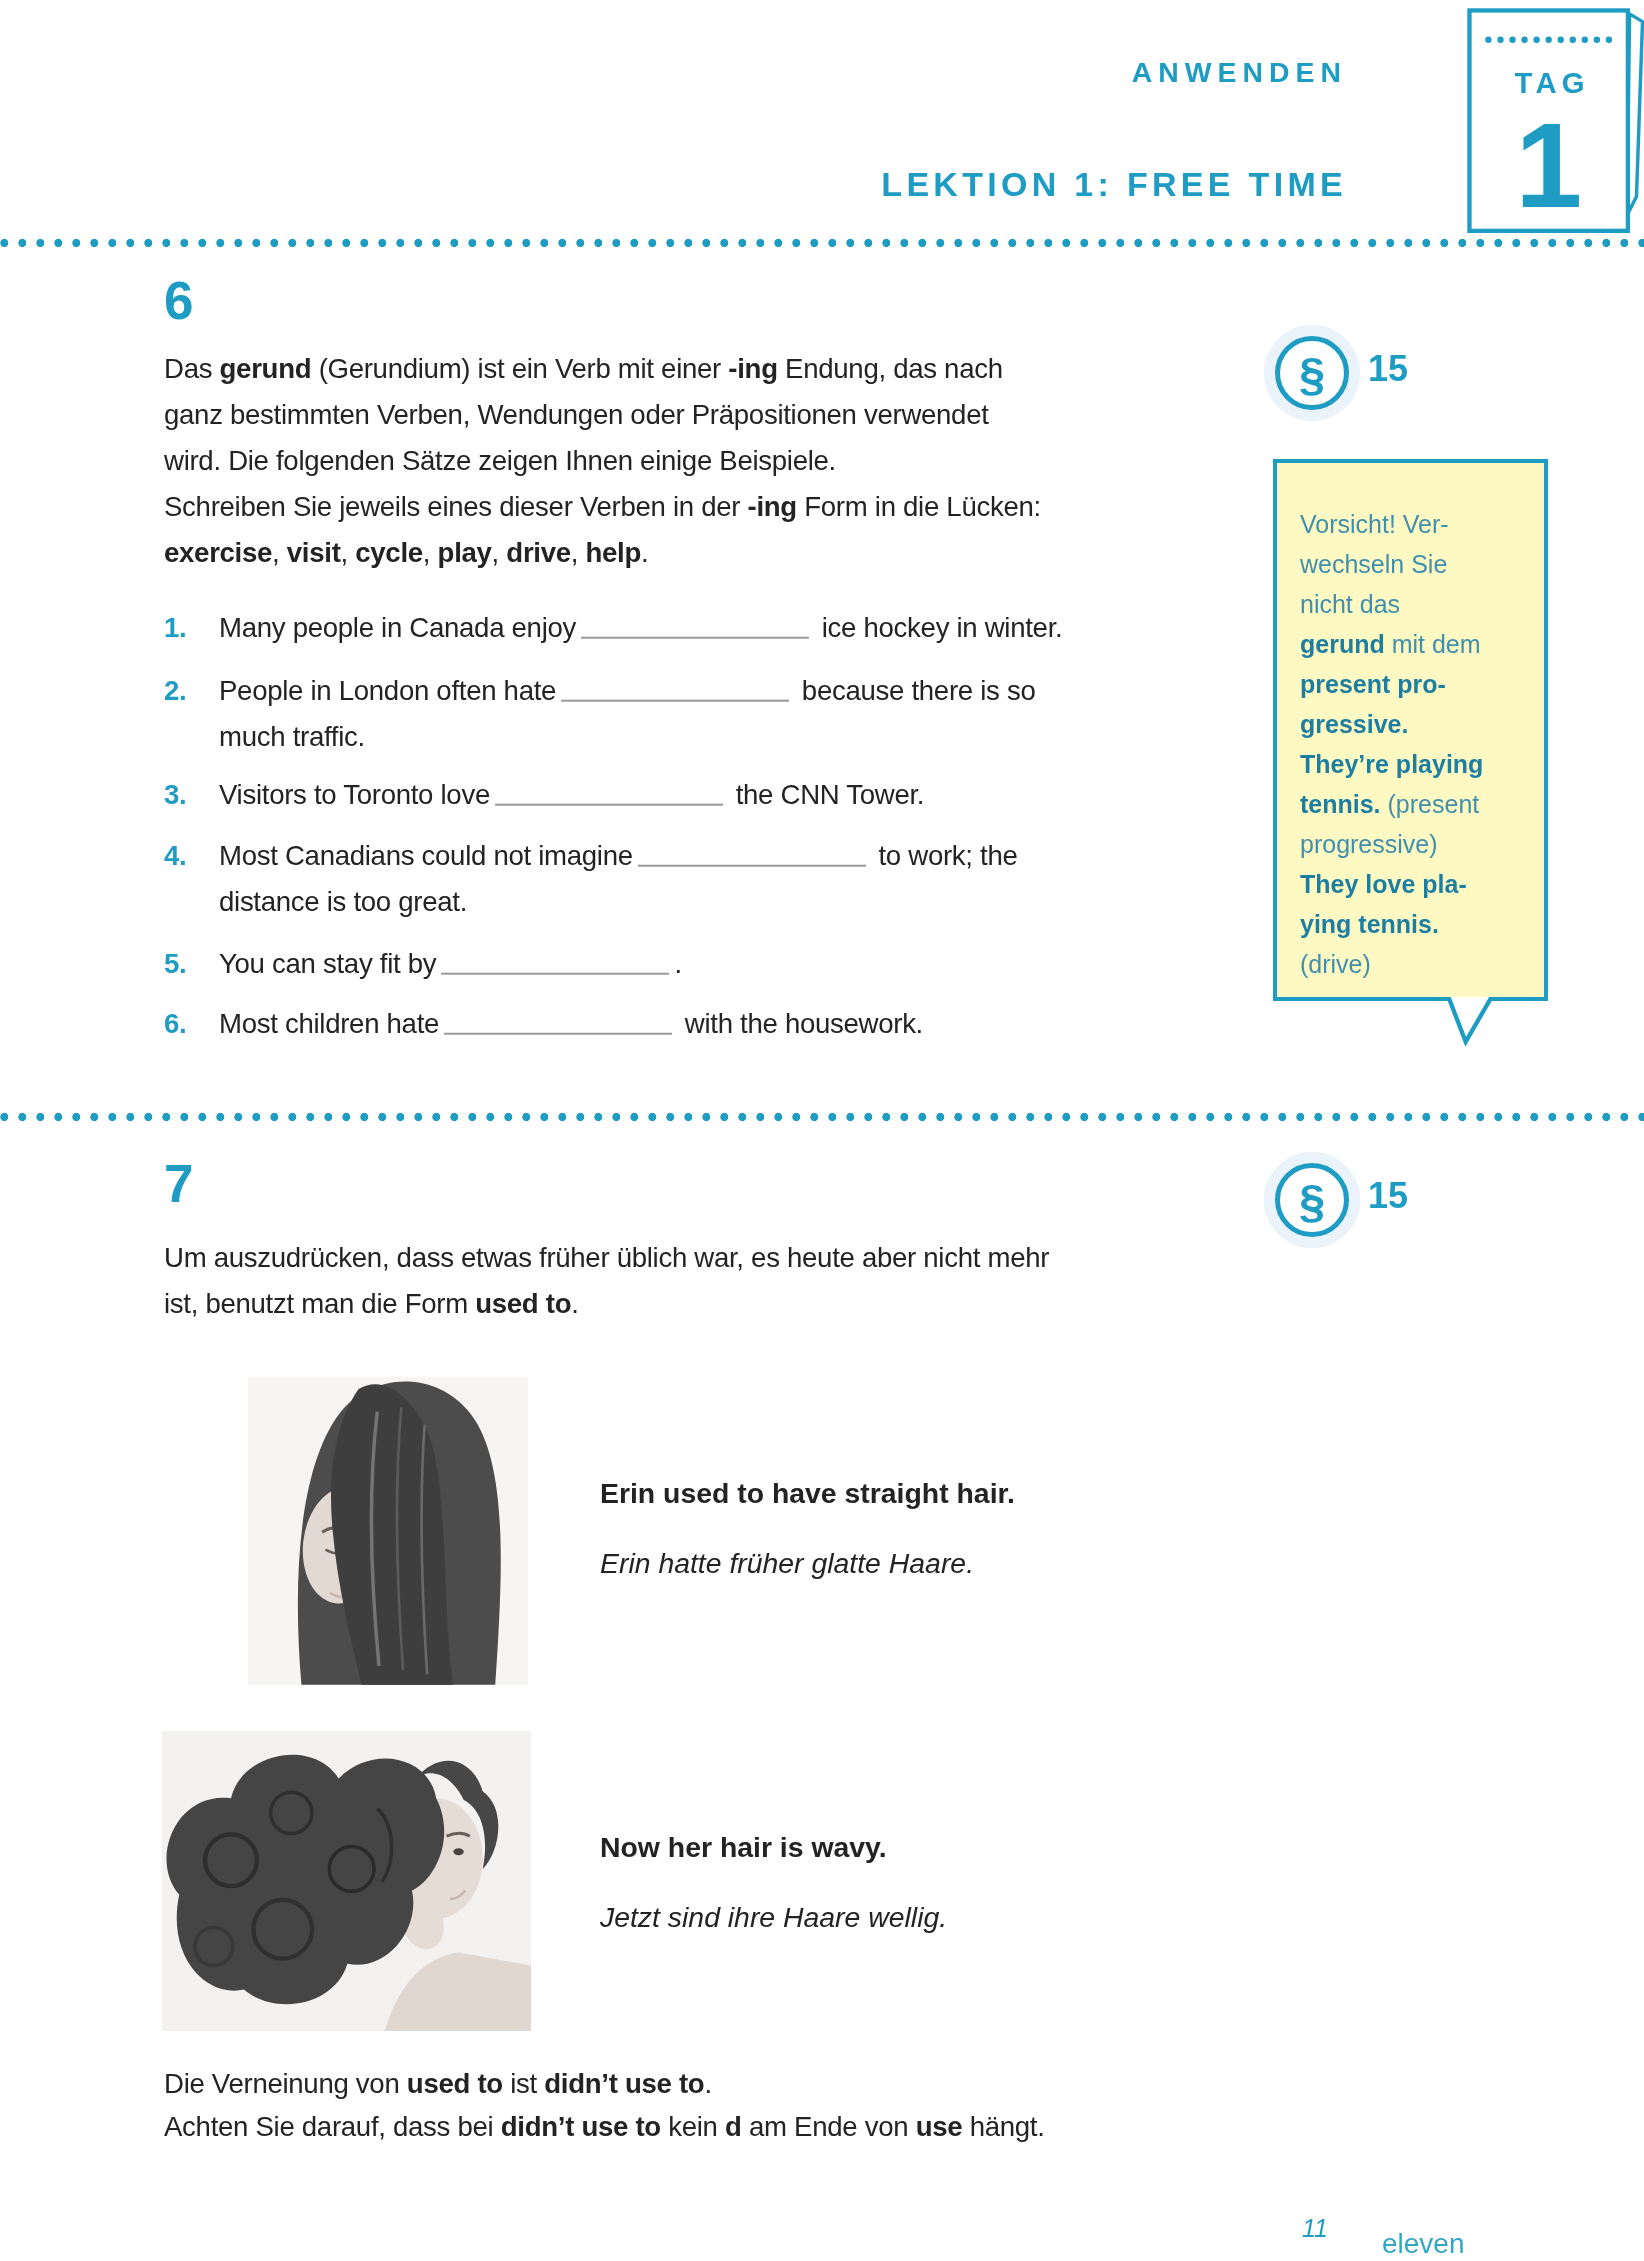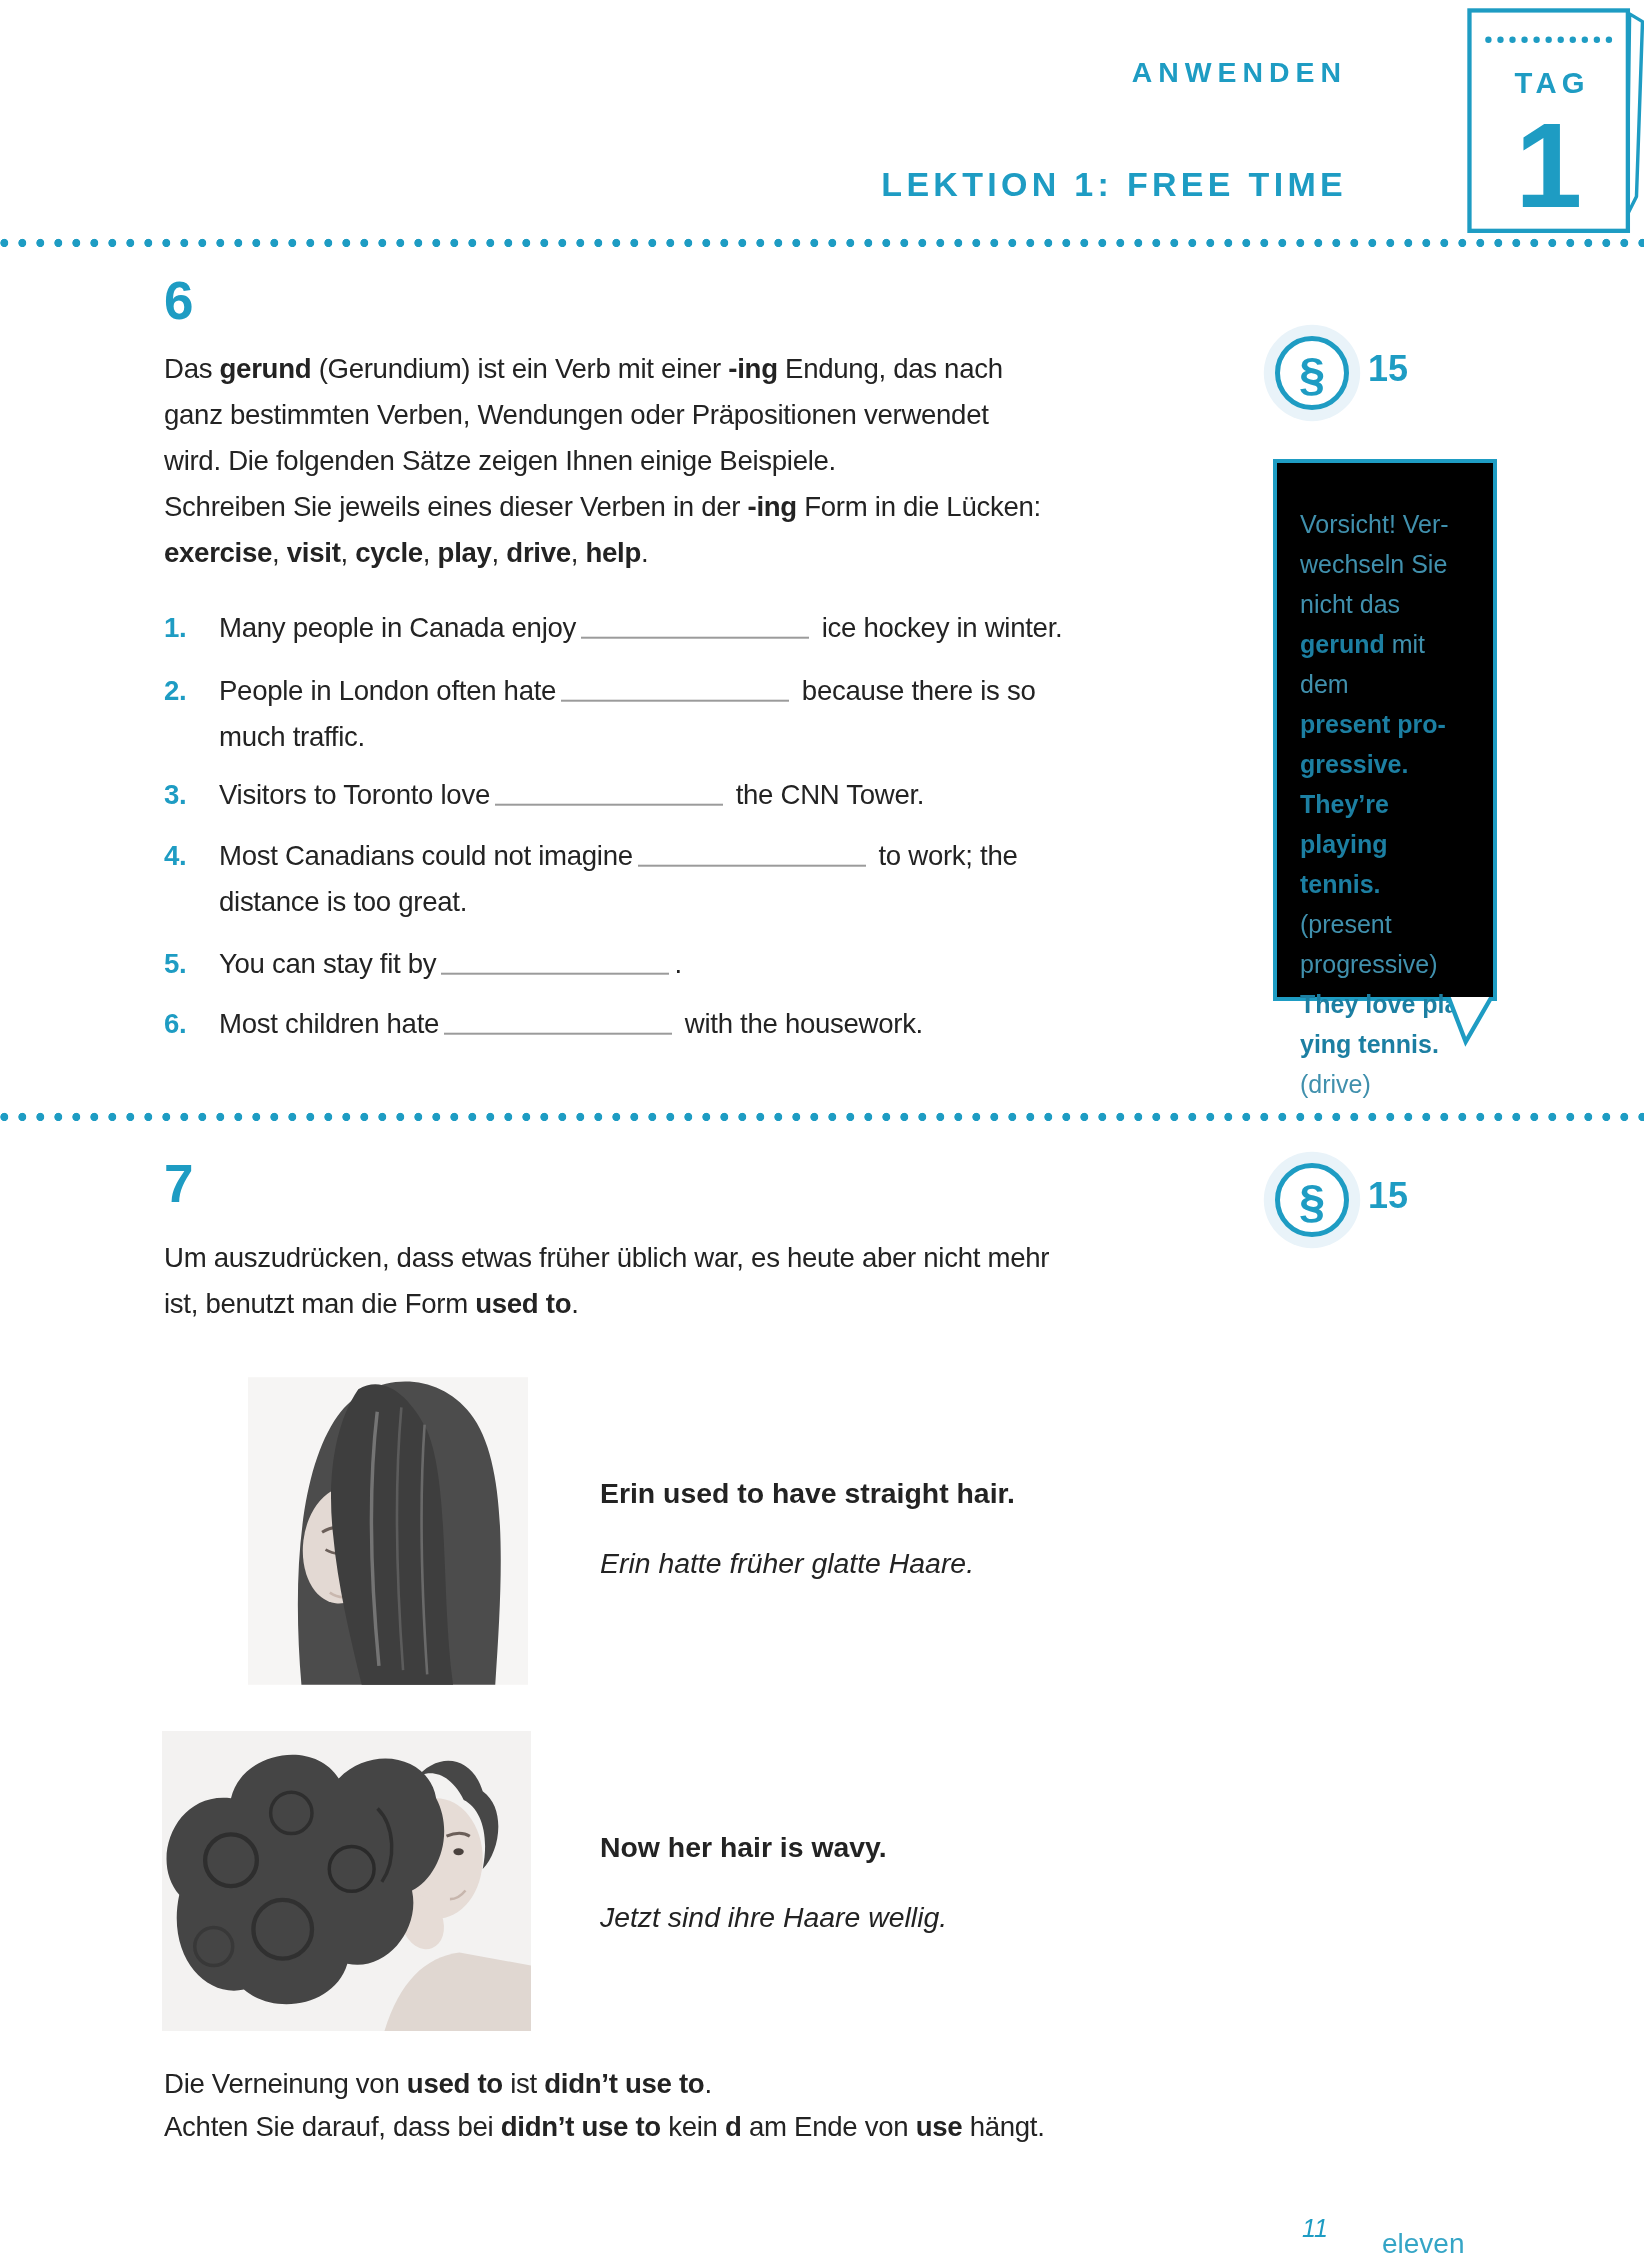--- a/index.html
+++ b/index.html
@@ -48,22 +48,22 @@
   .sref{position:absolute;width:74px;height:74px;border:5.2px solid var(--teal);border-radius:50%;
     background:#ffffff;box-shadow:0 0 0 11.2px #e9f3f9;display:flex;align-items:center;justify-content:center;
     color:var(--teal);font-size:47px;font-weight:700;line-height:1;}
   .sref-num{position:absolute;color:var(--teal);font-size:36px;font-weight:700;}
   .sref.s6{left:1275px;top:336px;}
   .sref-num.s6{left:1368px;top:348px;}
   .sref.s7{left:1275px;top:1163px;}
   .sref-num.s7{left:1368px;top:1175px;}
 
   
-  .note{position:absolute;left:1273px;top:459px;width:224px;height:542px;
-    border:4.3px solid var(--teal);background:#000000;
+  .note{position:absolute;left:1273px;top:459px;width:275px;height:542px;
+    border:4.3px solid var(--teal);background:#fef9c3;
     padding:41px 15.5px 0 23px;font-size:25px;line-height:40px;color:var(--teal-soft);}
   .note .b{color:var(--teal-strong);}
   .note-tail{position:absolute;left:168px;top:534px;width:50px;height:50px;}
 
   
   .figure1{position:absolute;left:248px;top:1377px;width:280px;height:308px;}
   .figure2{position:absolute;left:162px;top:1731px;width:369px;height:300px;}
   .caption{position:absolute;left:600px;width:706px;font-size:28.4px;line-height:47px;}
   .caption .cap-en{font-weight:700;}
   .caption .cap-de{font-style:italic;margin-top:23px;}

